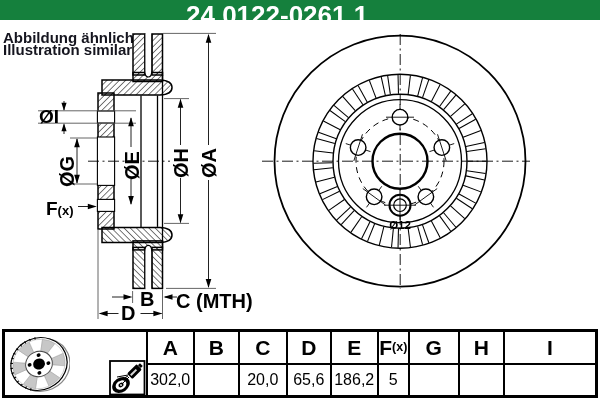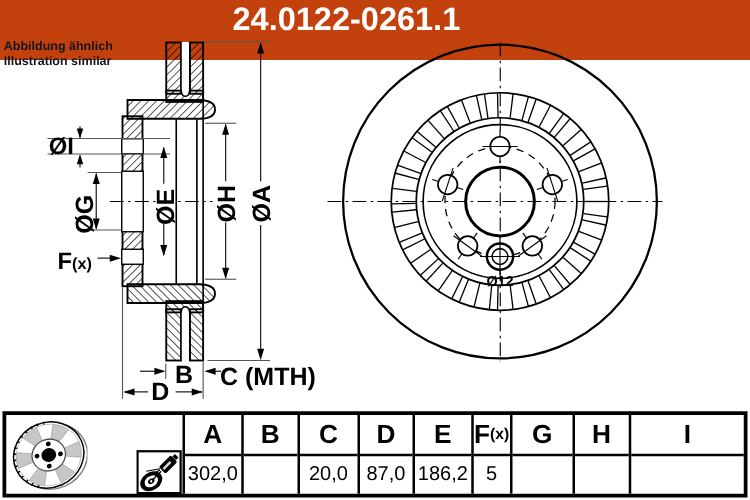--- a/index.html
+++ b/index.html
@@ -1,22 +1,22 @@
 <!DOCTYPE html>
 <html><head>
 <meta charset="utf-8">
 <style>
   html,body{margin:0;padding:0;background:#fff;}
   .stage{position:relative;width:600px;height:400px;background:#fff;overflow:hidden;
          font-family:"Liberation Sans",sans-serif;}
-  .hdr{position:absolute;left:0;top:0;width:600px;height:48px;background:#c2410c;}
+  .hdr{position:absolute;left:0;top:0;width:600px;height:20px;background:#15803d;}
   .hdr span{position:absolute;top:0;color:#fff;font-weight:bold;font-size:26px;letter-spacing:0px;white-space:nowrap;}
   .pn{left:186px;}
   .ref{left:428px;}
-  .note{position:absolute;left:3px;top:32px;font-size:10px;font-weight:bold;
+  .note{position:absolute;left:3px;top:32px;font-size:15px;font-weight:bold;
         line-height:12px;color:#15151f;white-space:nowrap;}
   svg.draw{position:absolute;left:0;top:0;}
   .tbl{position:absolute;left:2px;top:329px;width:596px;height:69px;border:3px solid #000;
        box-sizing:border-box;display:flex;background:#fff;}
   .icons{width:141px;position:relative;flex:none;}
   .col{border-left:2.5px solid #000;display:flex;flex-direction:column;box-sizing:border-box;flex:none;}
   .col .h{height:31px;border-bottom:2.5px solid #000;display:flex;align-items:center;
           justify-content:center;font-weight:bold;font-size:21px;line-height:1;}
   .col .h .sfx{font-size:12.5px;font-weight:bold;}
   .col .v{flex:1;display:flex;align-items:center;justify-content:center;font-weight:normal;font-size:16px;}
@@ -316,21 +316,21 @@
           <span>C</span>
           <span class="sfx"></span>
         </div>
       <div class="v">20,0</div>
     </div>
     <div class="col" style="width:44.5px">
       <div class="h">
           <span>D</span>
           <span class="sfx"></span>
         </div>
-      <div class="v">87,0</div>
+      <div class="v">65,6</div>
     </div>
     <div class="col" style="width:46.5px">
       <div class="h">
           <span>E</span>
           <span class="sfx"></span>
         </div>
       <div class="v">186,2</div>
     </div>
     <div class="col" style="width:31.5px">
       <div class="h">

